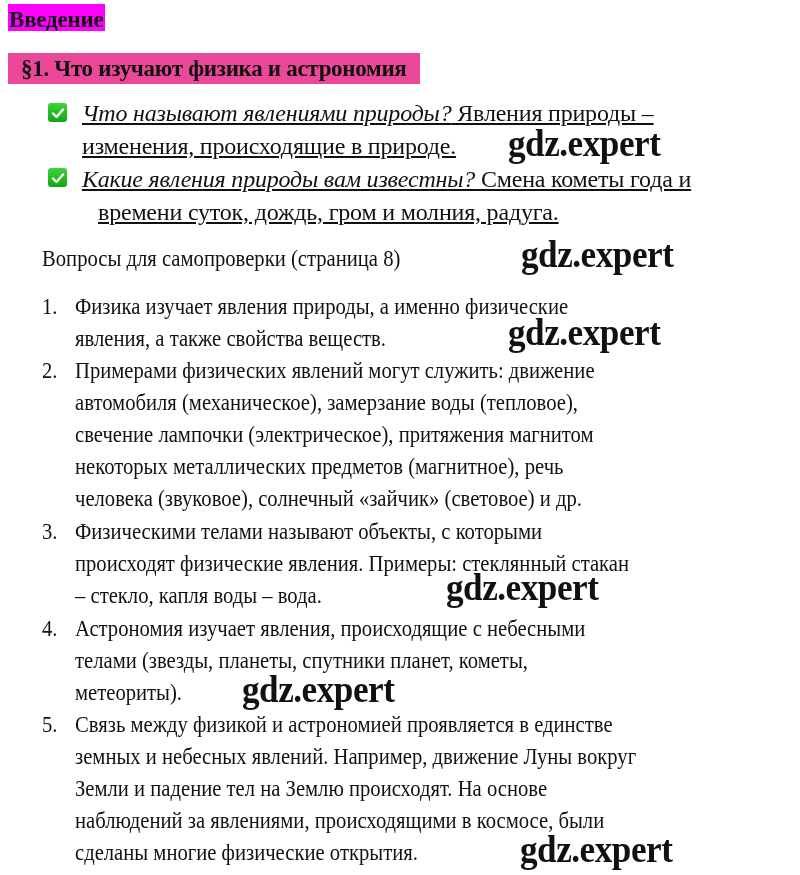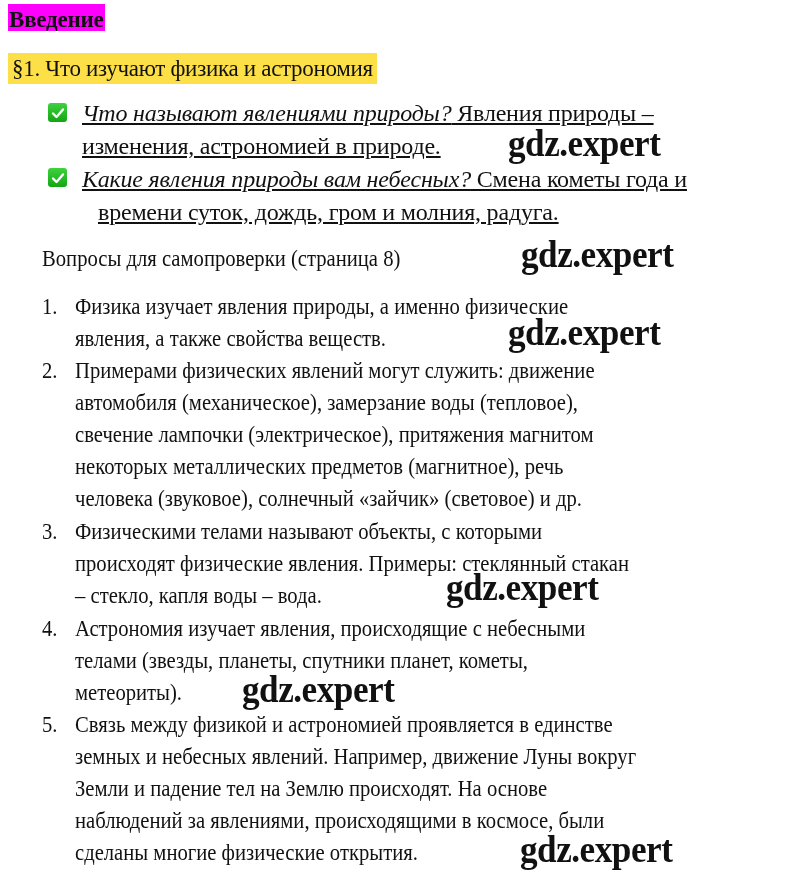--- a/index.html
+++ b/index.html
@@ -9,21 +9,21 @@
       color: #111111;
     }
     .abs { position: absolute; }
     .hdr-intro {
       left: 8px; top: 4px; height: 27px; line-height: 31px;
       background: #ff00ff; font-weight: bold; font-size: 23px; padding: 0 1px;
       letter-spacing: -0.2px;
     }
     .hdr-sec {
       left: 8px; top: 53px; height: 31px; line-height: 31px;
-      background: #fde047; font-weight: normal; font-size: 23px; padding: 0 4px;
+      background: #ec4899; font-weight: bold; font-size: 23px; padding: 0 13px;
       letter-spacing: -0.3px;
     }
     .check {
       width: 19px; height: 19px; border-radius: 3px;
       background: linear-gradient(#3ed23e, #13a613);
       display: flex; align-items: center; justify-content: center;
     }
     .check svg { width: 14px; height: 14px; }
     .line { font-size: 24px; line-height: 32px; white-space: nowrap; letter-spacing: -0.2px; text-decoration: underline; }
     .cond { font-size: 24px; line-height: 32.5px; white-space: nowrap; transform-origin: left top; transform: scaleX(0.86); }
@@ -36,29 +36,29 @@
 
 <div class="abs hdr-intro">Введение</div>
 <div class="abs hdr-sec">§1. Что изучают физика и астрономия</div>
 
 <div class="abs check" style="left:48px; top:103px;">
   <svg viewBox="0 0 14 14">
       <path d="M2 7.5 L5.5 11 L12 3.5" stroke="#fff" stroke-width="2.4" fill="none" stroke-linecap="round" stroke-linejoin="round"></path>
     </svg>
 </div>
 <div class="abs line" style="left:82px; top:97px;"><span class="it">Что называют явлениями природы?</span><span> Явления природы –</span></div>
-<div class="abs line" style="left:82px; top:130px;">изменения, астрономией в природе.</div>
+<div class="abs line" style="left:82px; top:130px;">изменения, происходящие в природе.</div>
 <div class="abs wm" style="left:508px; top:124px;">gdz.expert</div>
 
 <div class="abs check" style="left:48px; top:168px;">
   <svg viewBox="0 0 14 14">
       <path d="M2 7.5 L5.5 11 L12 3.5" stroke="#fff" stroke-width="2.4" fill="none" stroke-linecap="round" stroke-linejoin="round"></path>
     </svg>
 </div>
-<div class="abs line" style="left:82px; top:163px;"><span class="it">Какие явления природы вам небесных?</span><span> Смена кометы года и</span></div>
+<div class="abs line" style="left:82px; top:163px;"><span class="it">Какие явления природы вам известны?</span><span> Смена кометы года и</span></div>
 <div class="abs line" style="left:98px; top:196px;">времени суток, дождь, гром и молния, радуга.</div>
 
 <div class="abs cond" style="left:42px; top:242px;">Вопросы для самопроверки (страница 8)</div>
 <div class="abs wm" style="left:521px; top:235px;">gdz.expert</div>
 
 <div class="abs num" style="left:42px; top:290px;">1.</div>
 <div class="abs cond" style="left:75px; top:290px;">Физика изучает явления природы, а именно физические</div>
 <div class="abs cond" style="left:75px; top:322px;">явления, а также свойства веществ.</div>
 <div class="abs wm" style="left:508px; top:313px;">gdz.expert</div>
 

